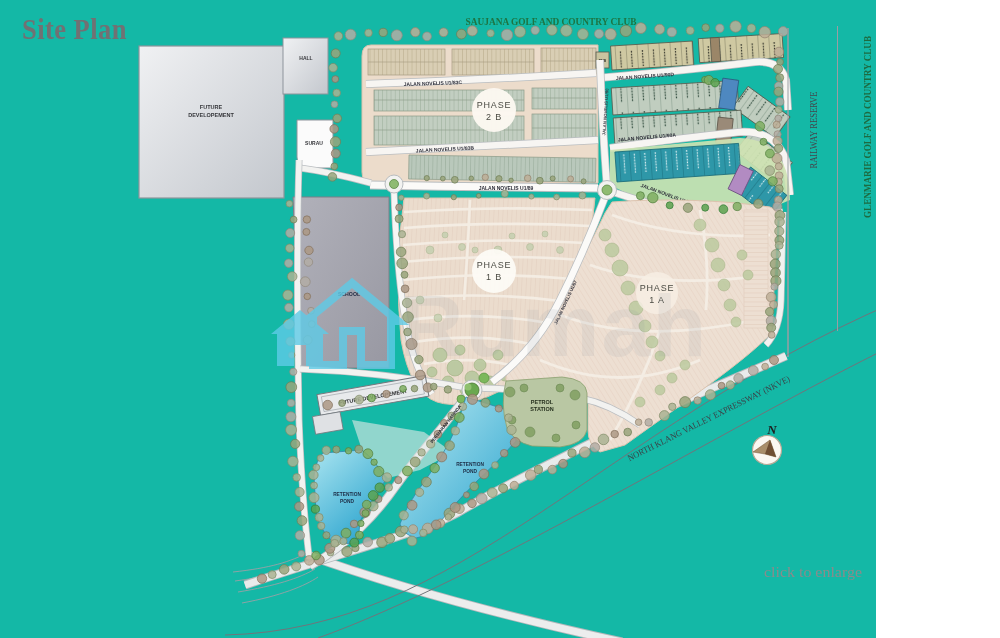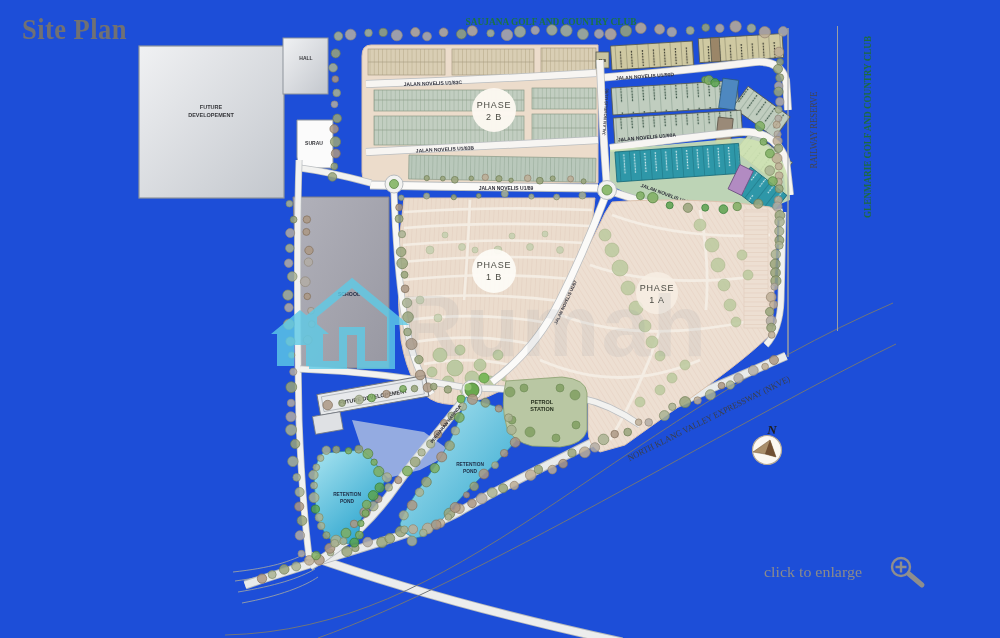--- a/index.html
+++ b/index.html
@@ -1,16 +1,16 @@
 <!DOCTYPE html>
 <html><head>
 <meta charset="utf-8">
 <style>
 html,body { margin:0; padding:0; background:#ffffff; }
-#page { width:1000px; height:638px; position:relative; overflow:hidden; background:#1d4ed8; }
+#page { width:876px; height:638px; position:relative; overflow:hidden; background:#14b8a6; }
 </style>
 </head>
 <body>
 <div id="page">
 <svg width="1000" height="638" viewBox="0 0 1000 638">
 <defs>
 <linearGradient id="gbox" x1="0" y1="0" x2="1" y2="1">
  <stop offset="0" stop-color="#f0f1f3"></stop>
           <stop offset="1" stop-color="#c3c7cd"></stop>
 </linearGradient>

